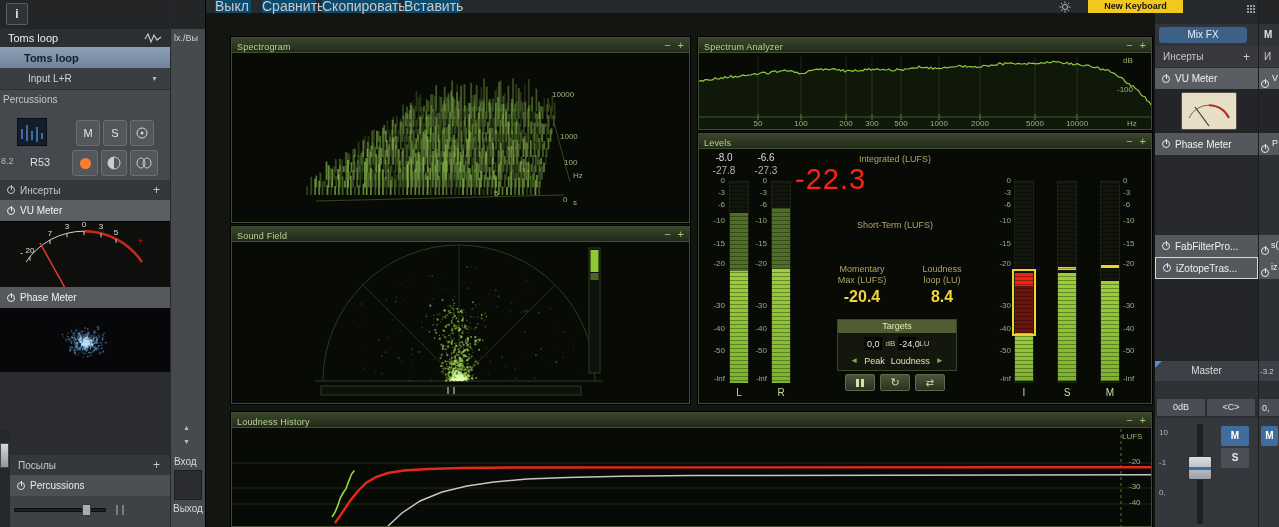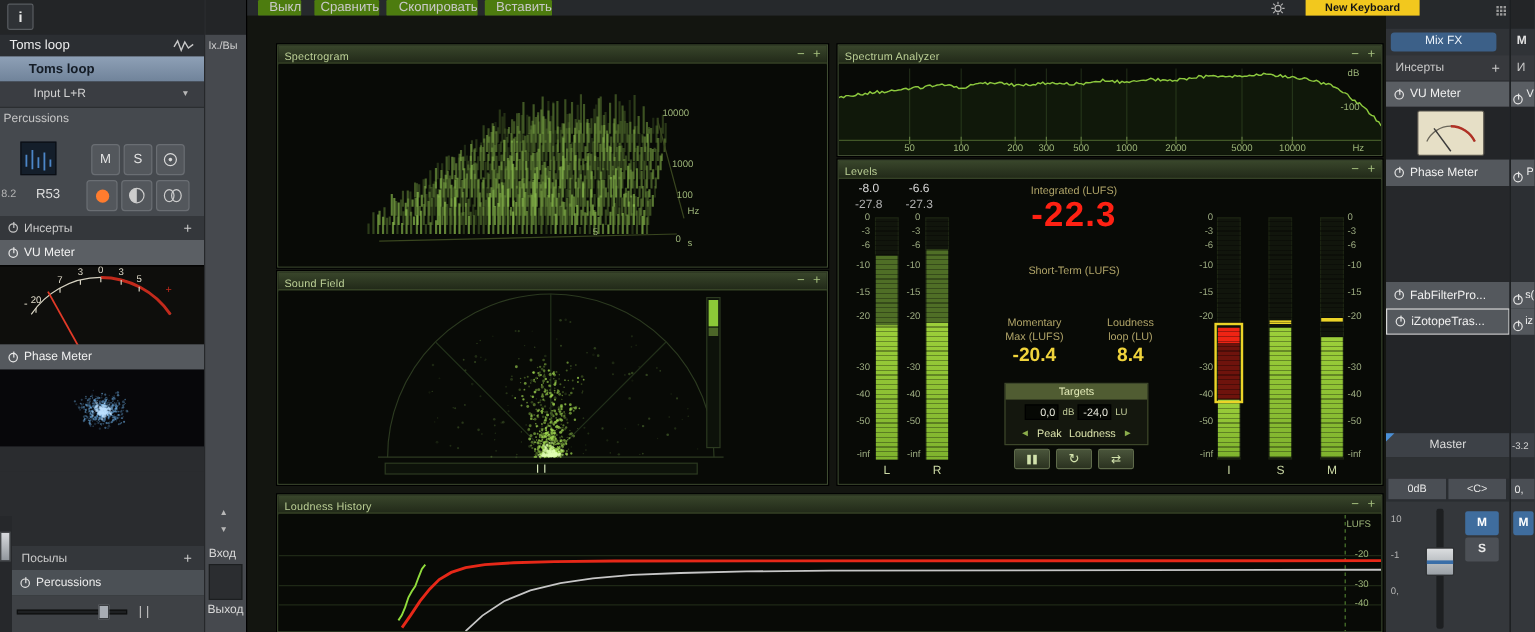--- a/index.html
+++ b/index.html
@@ -12,35 +12,35 @@
   .pwr{display:inline-block;width:8px;height:8px;border:1px solid currentColor;border-radius:50%;
        position:relative;margin:0 5px 0 7px;flex:none}
   .pwr::after{content:"";position:absolute;left:2.5px;top:-2px;width:1.5px;height:5px;background:currentColor}
   .panel{position:absolute;border:1px solid #3f4c31;background:#080a06;box-shadow:0 0 0 1px #000}
   .phead{height:15px;background:linear-gradient(#39462b,#222a19);border-bottom:1px solid #41502e;
          display:flex;align-items:flex-end;padding:0 5px}
   .ptitle{font-size:9px;color:#bcd096;letter-spacing:.2px}
   .pbtns{margin-left:auto;display:flex;gap:7px}
   .pbtn{font-size:11px;color:#a6c07e;line-height:13px}
   .pbody{position:absolute;left:0;top:16px;right:0;bottom:0;background:#080a06;overflow:hidden}
-  .tbtn{position:absolute;top:0;height:13px;background:#4d7c0f;color:#c9c9c9;font-size:11px;
-        line-height:13px;text-align:right;border-radius:1px}
+  .tbtn{position:absolute;top:0;height:13px;background:#0c4a6e;color:#c9c9c9;font-size:14px;
+        line-height:13px;text-align:left;border-radius:1px}
   .axlab{position:absolute;font-size:8px;color:#9cb478;line-height:9px;white-space:nowrap}
   .mtrack{position:absolute;width:20px;background:#11150c;box-shadow:inset 0 0 0 1px #1c2412}
   .mtrack::after{content:"";position:absolute;inset:0;
         background:repeating-linear-gradient(180deg,transparent 0 3px,rgba(0,0,0,.32) 3px 4px)}
   .mseg{position:absolute;left:1px;right:1px}
   .scale-col{position:absolute;top:0;bottom:0}
   .scale-col span{position:absolute;left:0;right:0;font-size:8px;color:#9cab80;line-height:8px}
   .lv-num{position:absolute;width:34px;text-align:center;font-size:10px;color:#dadada}
   .lv-num.dim{color:#b0b0b0}
   .ch{position:absolute;text-align:center;font-size:10px;color:#cbd9a4}
   .cl{position:absolute;left:0;right:0;text-align:center;font-size:9px;color:#b0a468}
   .cl2{position:absolute;text-align:center;font-size:9px;color:#b0a468;line-height:11px}
-  .tfield{display:inline-block;width:28px;height:13px;background:#060804;border:1px solid #000;
+  .tfield{display:inline-block;width:18px;height:13px;background:#060804;border:1px solid #000;
           color:#e6e6da;font-size:9px;text-align:right;padding-right:2px;line-height:12px}
   .tunit{font-size:8px;color:#c2cc9a}
   .trbtn{width:30px;height:17px;background:linear-gradient(#49543a,#2b3220);border:1px solid #5e6a4a;
          border-radius:2px;display:flex;align-items:center;justify-content:center;gap:2px}
   .pbar{width:3px;height:8px;background:#d2e2ac;display:inline-block}
   .mbtn{position:absolute;background:#53575c;border:1px solid #6a6e73;border-radius:3px;color:#e4e4e4;
         font-size:11px;text-align:center}
   .gridDots{width:2px;height:2px;background:#9a9a9a;display:inline-block;
     box-shadow:3px 0 #9a9a9a,6px 0 #9a9a9a,0 3px #9a9a9a,3px 3px #9a9a9a,6px 3px #9a9a9a,
                0 6px #9a9a9a,3px 6px #9a9a9a,6px 6px #9a9a9a}
@@ -2475,21 +2475,21 @@
         </div>
         <div class="mtrack" style="left:72px;top:31px;height:202px">
           <div class="mseg" style="top:27px;height:61px;background:#4f6e26"></div>
           <div class="mseg" style="top:88px;height:114px;background:linear-gradient(#9ccf3a,#7fb32e)"></div>
         </div>
         <span class="ch" style="left:30px;top:237px;width:20px">L</span>
         <span class="ch" style="left:72px;top:237px;width:20px">R</span>
 
         <div class="a" style="left:96px;top:0;width:200px;height:255px">
           <div class="cl" style="top:4px">Integrated (LUFS)</div>
-          <div class="a" style="top:13px;left:0;right:0;text-align:center;font-size:29px;font-weight:bold;color:#ff2113;letter-spacing:1px">-22.3</div>
+          <div class="a" style="top:13px;left:0;right:0;font-size:29px;font-weight:normal;color:#ff2113;letter-spacing:1px">-22.3</div>
           <div class="cl" style="top:70px">Short-Term (LUFS)</div>
           <div class="cl2" style="left:24px;width:86px;top:114px">
             <span>Momentary</span><br>
             <span>Max (LUFS)</span>
           </div>
           <div class="cl2" style="left:112px;width:70px;top:114px">
             <span>Loudness</span><br>
             <span>loop (LU)</span>
           </div>
           <div class="a" style="left:24px;width:86px;top:138px;text-align:center;font-size:16px;font-weight:bold;color:#f0d43c">-20.4</div>

